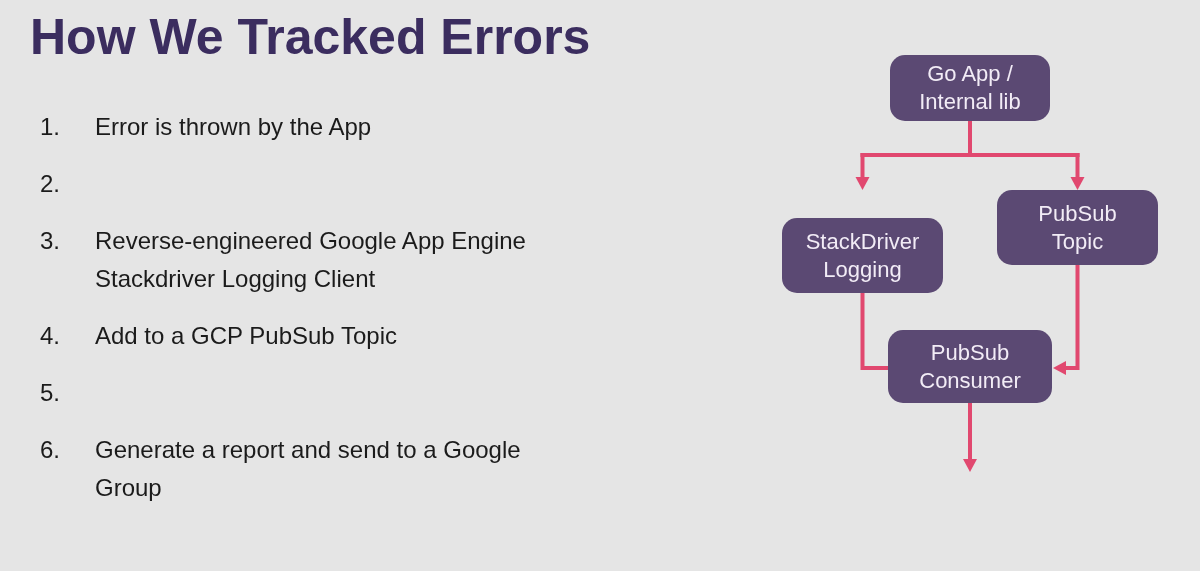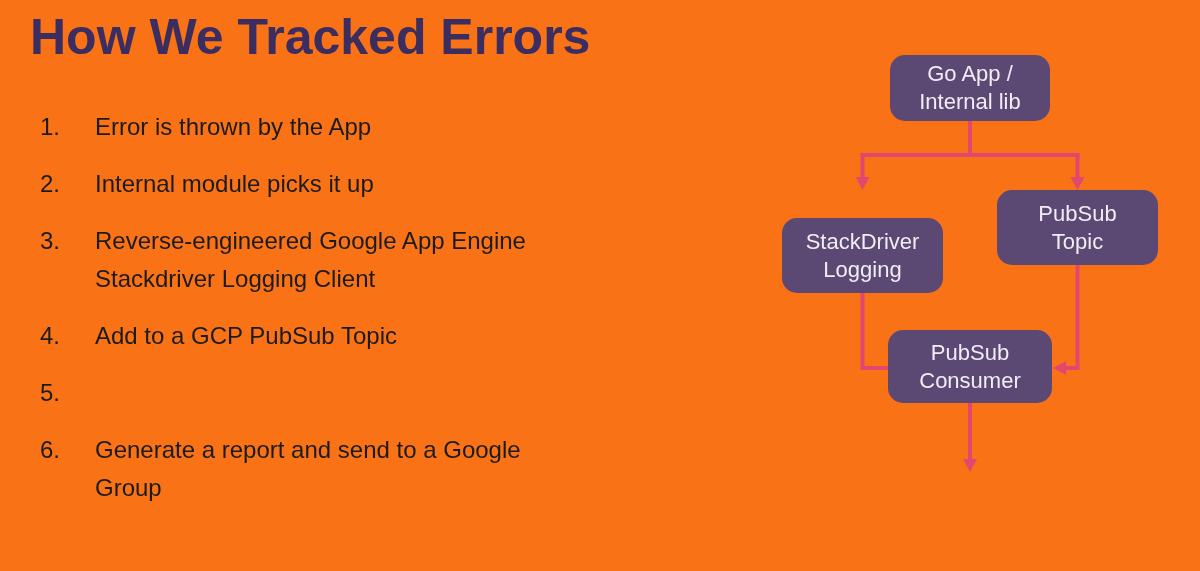--- a/index.html
+++ b/index.html
@@ -1,21 +1,21 @@
 <!DOCTYPE html>
 <html><head>
 <meta charset="utf-8">
 <style>
   * { margin: 0; padding: 0; box-sizing: border-box; }
   html, body { background: #ffffff; }
   .slide {
     position: relative;
     width: 1200px;
     height: 571px;
-    background: #f97316;
+    background: #e5e5e5;
     overflow: hidden;
     font-family: "Liberation Sans", sans-serif;
   }
   .title {
     position: absolute;
     left: 30px;
     top: 8px;
     font-size: 50px;
     font-weight: 700;
     letter-spacing: 0px;
@@ -81,21 +81,20 @@
 
   <h1 class="title">How We Tracked Errors</h1>
 
   <ol class="steps">
     <li>
       <span class="num">1.</span>
       <span class="txt">Error is thrown by the App</span>
     </li>
     <li>
       <span class="num">2.</span>
-      <span class="txt">Internal module picks it up</span>
     </li>
     <li>
       <span class="num">3.</span>
       <span class="txt">Reverse-engineered Google App Engine Stackdriver Logging Client</span>
     </li>
     <li>
       <span class="num">4.</span>
       <span class="txt">Add to a GCP PubSub Topic</span>
     </li>
     <li>

